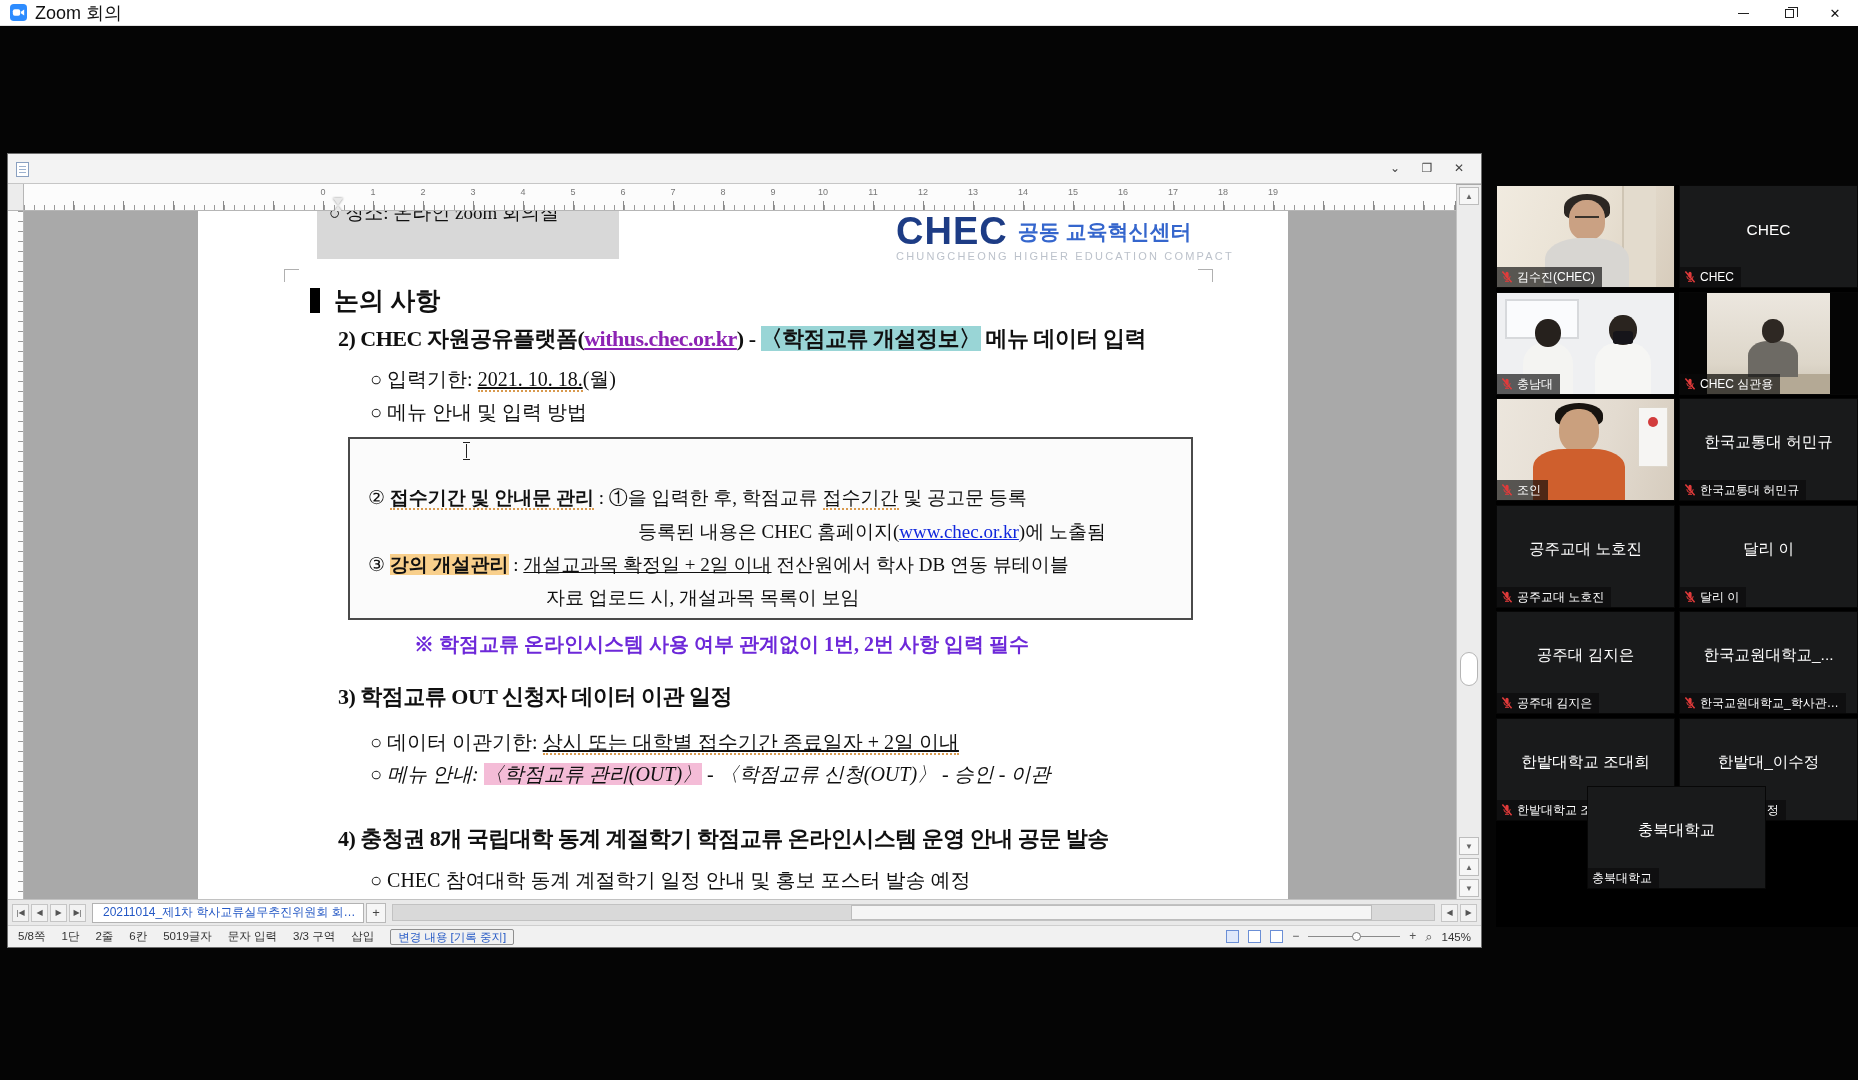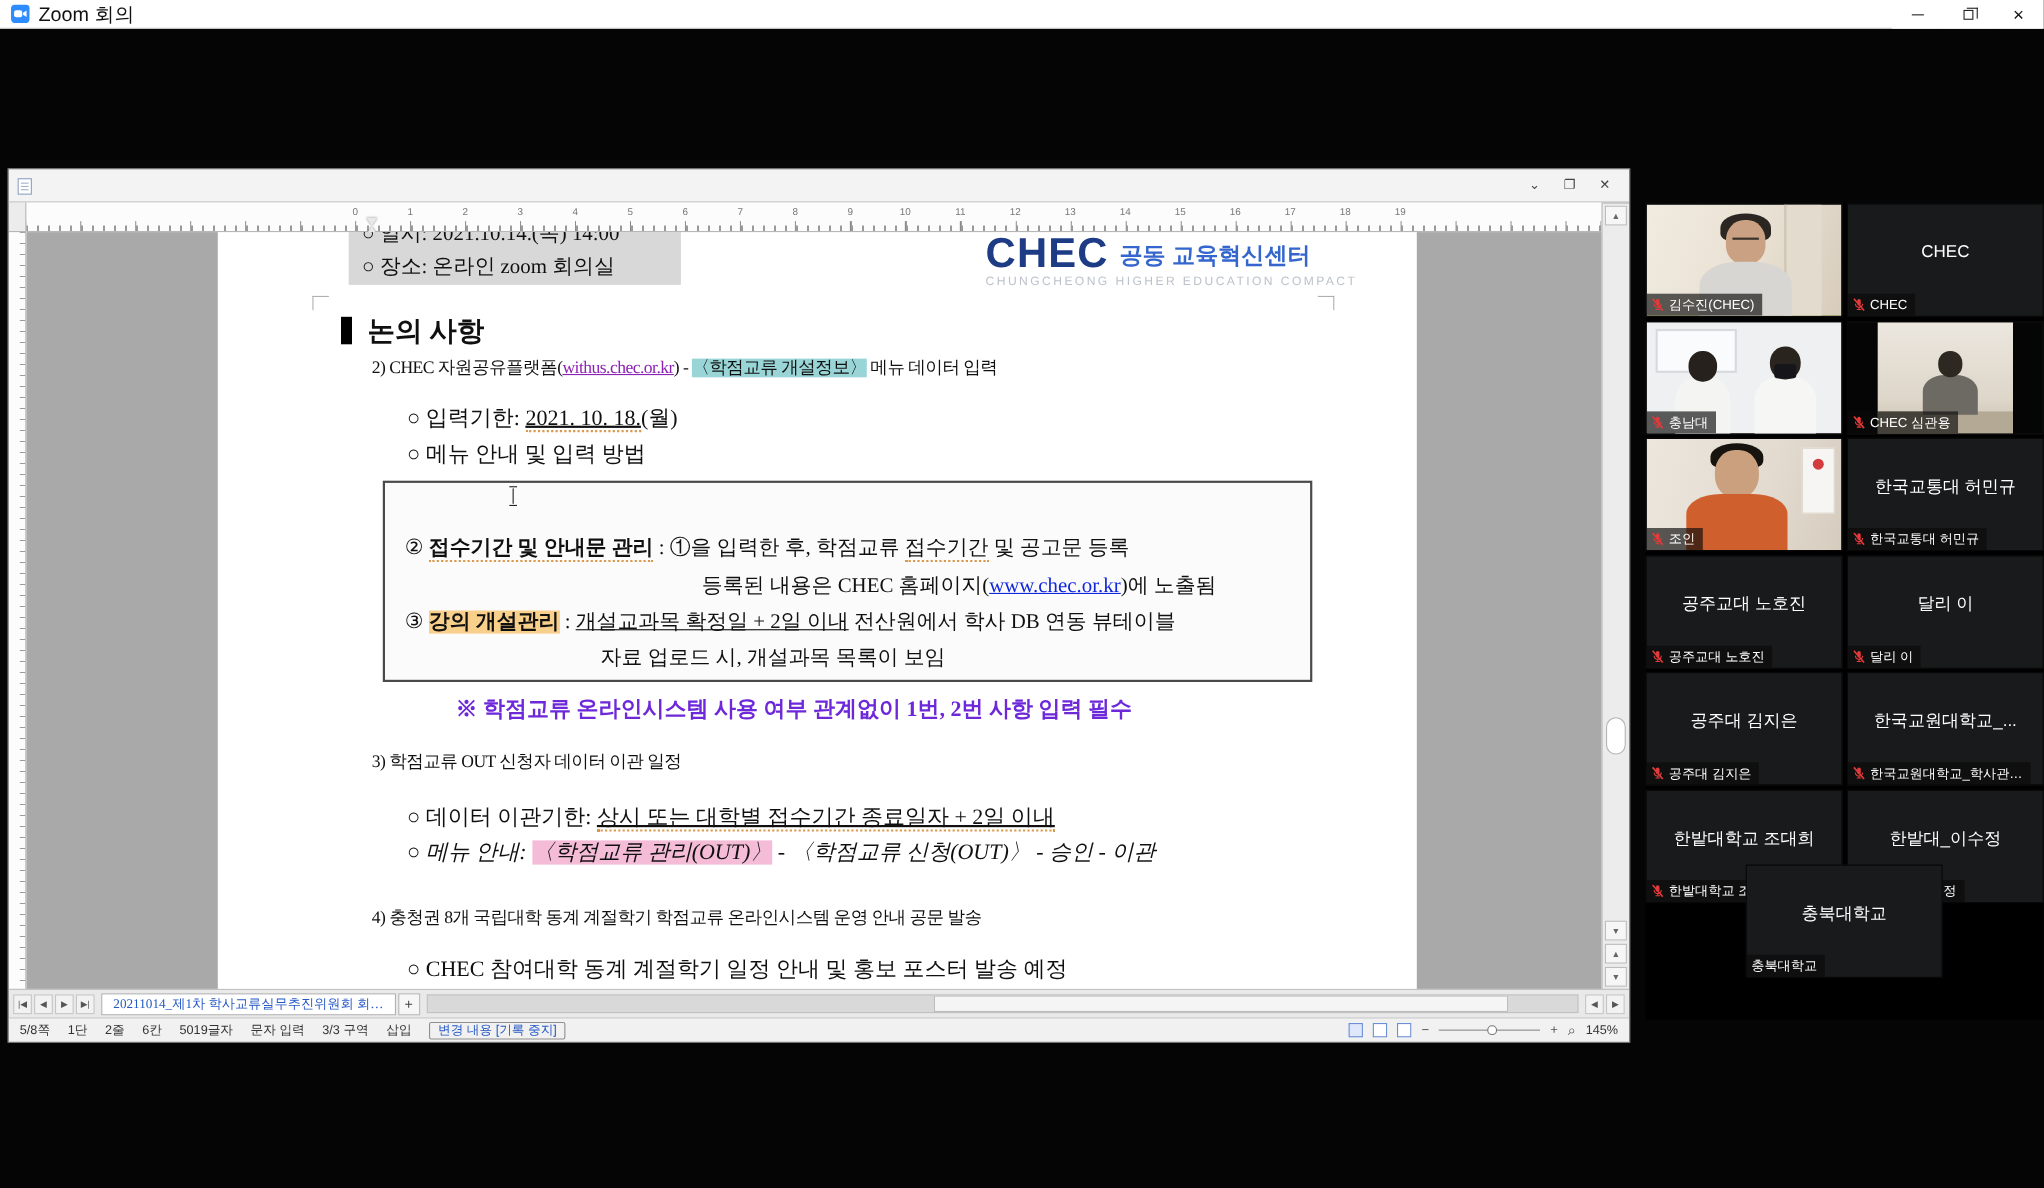--- a/index.html
+++ b/index.html
@@ -60,21 +60,21 @@
   .logo { position:absolute; left:698px; top:4px; width:310px;}
   .logo-row { display:flex; align-items:flex-end; gap:10px;}
   .logo-word { font-family:"Liberation Sans","DejaVu Sans",sans-serif; font-size:38px; line-height:32px; font-weight:800; letter-spacing:1px; color:#1d3c85;}
   .logo-kr { font-family:"Liberation Sans","DejaVu Sans",sans-serif; font-size:21px; font-weight:700; color:#3566cd; padding-bottom:1px; white-space:nowrap;}
   .logo-en { font-family:"Liberation Sans","DejaVu Sans",sans-serif; font-size:11px; letter-spacing:2.2px; color:#bcc2cb; margin-top:3px; white-space:nowrap;}
 
   .sec-head { position:absolute; left:112px; top:73px; font-size:25px; font-weight:700; display:flex; align-items:center; gap:14px;}
   .sec-bar { display:inline-block; width:10px; height:25px; background:#000;}
 
   .line { position:absolute; white-space:nowrap; }
-  .h2line { font-size:16px; font-weight:400; letter-spacing:-0.5px;}
+  .h2line { font-size:22px; font-weight:700; letter-spacing:-0.5px;}
   .body20 { font-size:20px; }
   .link-p { color:#8d23b4; text-decoration:underline; }
   .link-b { color:#1027dd; text-decoration:underline; }
   .hl-cyan { background:#99d5d6; }
   .hl-yellow { background:#f8cf8b; font-weight:700; }
   .hl-pink { background:#f4bcd7; }
   .u { text-decoration:underline; }
   .spell { border-bottom:2px dotted #d99a4e; }
   .bold { font-weight:700; }
 
@@ -86,21 +86,21 @@
   .ibeam::before { content:""; position:absolute; left:4px; top:2px; bottom:2px; width:1px; background:#222;}
   .ibeam::after { content:""; position:absolute; left:1px; top:0; width:7px; height:2px;
      border-top:1px solid #222; border-bottom:none; }
   .ibeam .b { position:absolute; left:1px; bottom:0; width:7px; height:1px; background:#222;}
 
   
   .tabbar { position:absolute; left:0; right:0; bottom:22px; height:26px; background:#e9e9e9; border-top:1px solid #c2c2c2;
             display:flex; align-items:center; padding:0 4px; gap:2px;}
   .nav-btn { width:17px; height:18px; font-size:8px; color:#555; background:#f2f2f2; border:1px solid #c5c5c5; text-align:center; line-height:16px;}
   .tab { height:20px; margin-left:4px; background:#fff; border:1px solid #b2b2b2; color:#2458c5; font-size:12px;
-         padding:0 10px; display:flex; align-items:center; white-space:nowrap; max-width:272px; overflow:hidden;font-family:Liberation Serif, serif;}
+         padding:0 10px; display:flex; align-items:center; white-space:nowrap; max-width:272px; overflow:hidden;}
   .add-tab { width:20px; height:20px; background:#f6f6f6; border:1px solid #b9b9b9; color:#444; font-size:13px; line-height:18px; text-align:center;}
   .h-track { flex:1; height:17px; margin:0 4px; background:#d9d9d9; border:1px solid #c2c2c2; position:relative;}
   .h-thumb { position:absolute; left:44%; width:50%; top:0; bottom:0; background:#f5f5f5; border:1px solid #bdbdbd;}
   .statusbar { position:absolute; left:0; right:0; bottom:0; height:22px; background:#f1f1f1; border-top:1px solid #cfcfcf;
                display:flex; align-items:center; padding:0 10px; gap:16px; font-size:11.5px; color:#333;}
   .status-chip { border:1px solid #8f8f8f; border-radius:2px; padding:0 7px; height:16px; line-height:14px; color:#2458c5;}
   .status-right { margin-left:auto; display:flex; align-items:center; gap:9px;}
   .vm-icon { width:13px; height:13px; border:1px solid #6b8fd6; background:#fff;}
   .vm-icon.f { background:#dfe8fa; }
   .zoom-slider { width:92px; height:13px; position:relative;}
@@ -203,21 +203,20 @@
       <span class="indent-marker"></span>
       <span class="indent-marker2"></span>
     </div>
     <div class="v-ruler"></div>
 
     <div class="page">
       <span class="crop-l"></span>
       <span class="crop-r"></span>
 
       <div class="note-box">
-        <div>○ 일시: 2021.10.14.(목) 14:00</div>
         <div>○ 장소: 온라인 zoom 회의실</div>
       </div>
 
       <div class="logo">
         <div class="logo-row">
           <span class="logo-word">CHEC</span>
           <span class="logo-kr">공동 교육혁신센터</span>
         </div>
         <div class="logo-en">CHUNGCHEONG HIGHER EDUCATION COMPACT</div>
       </div>

